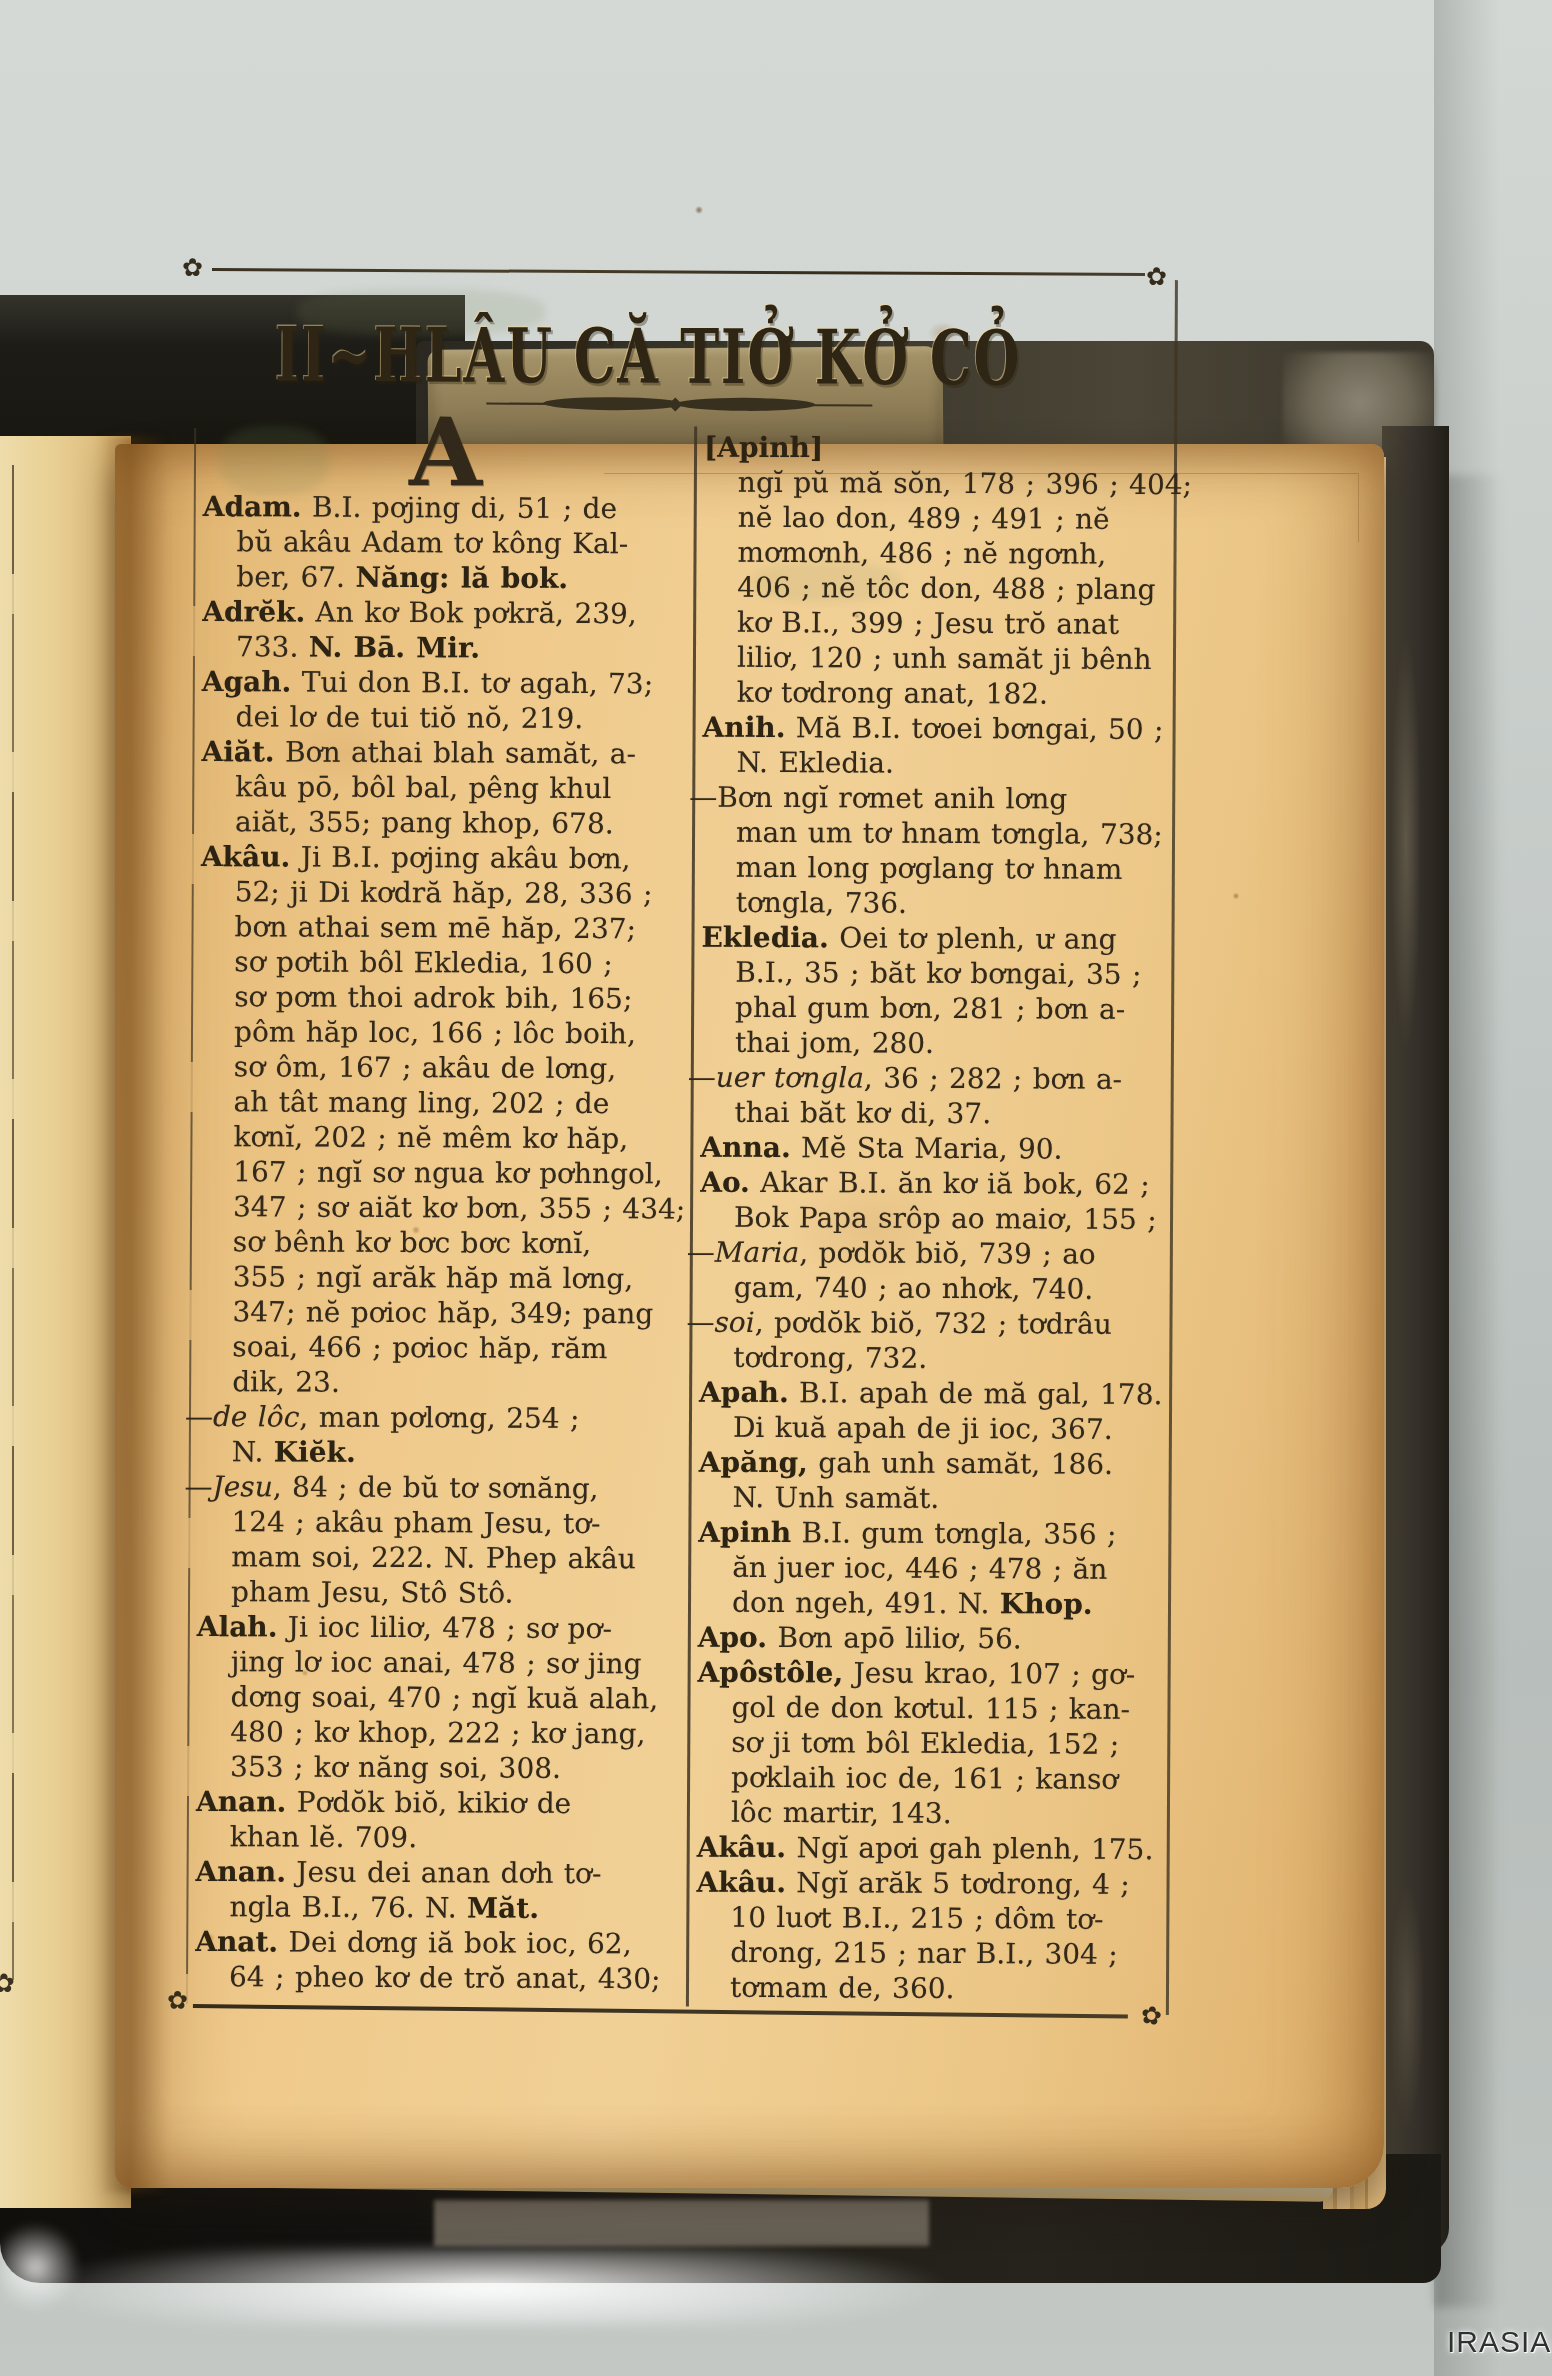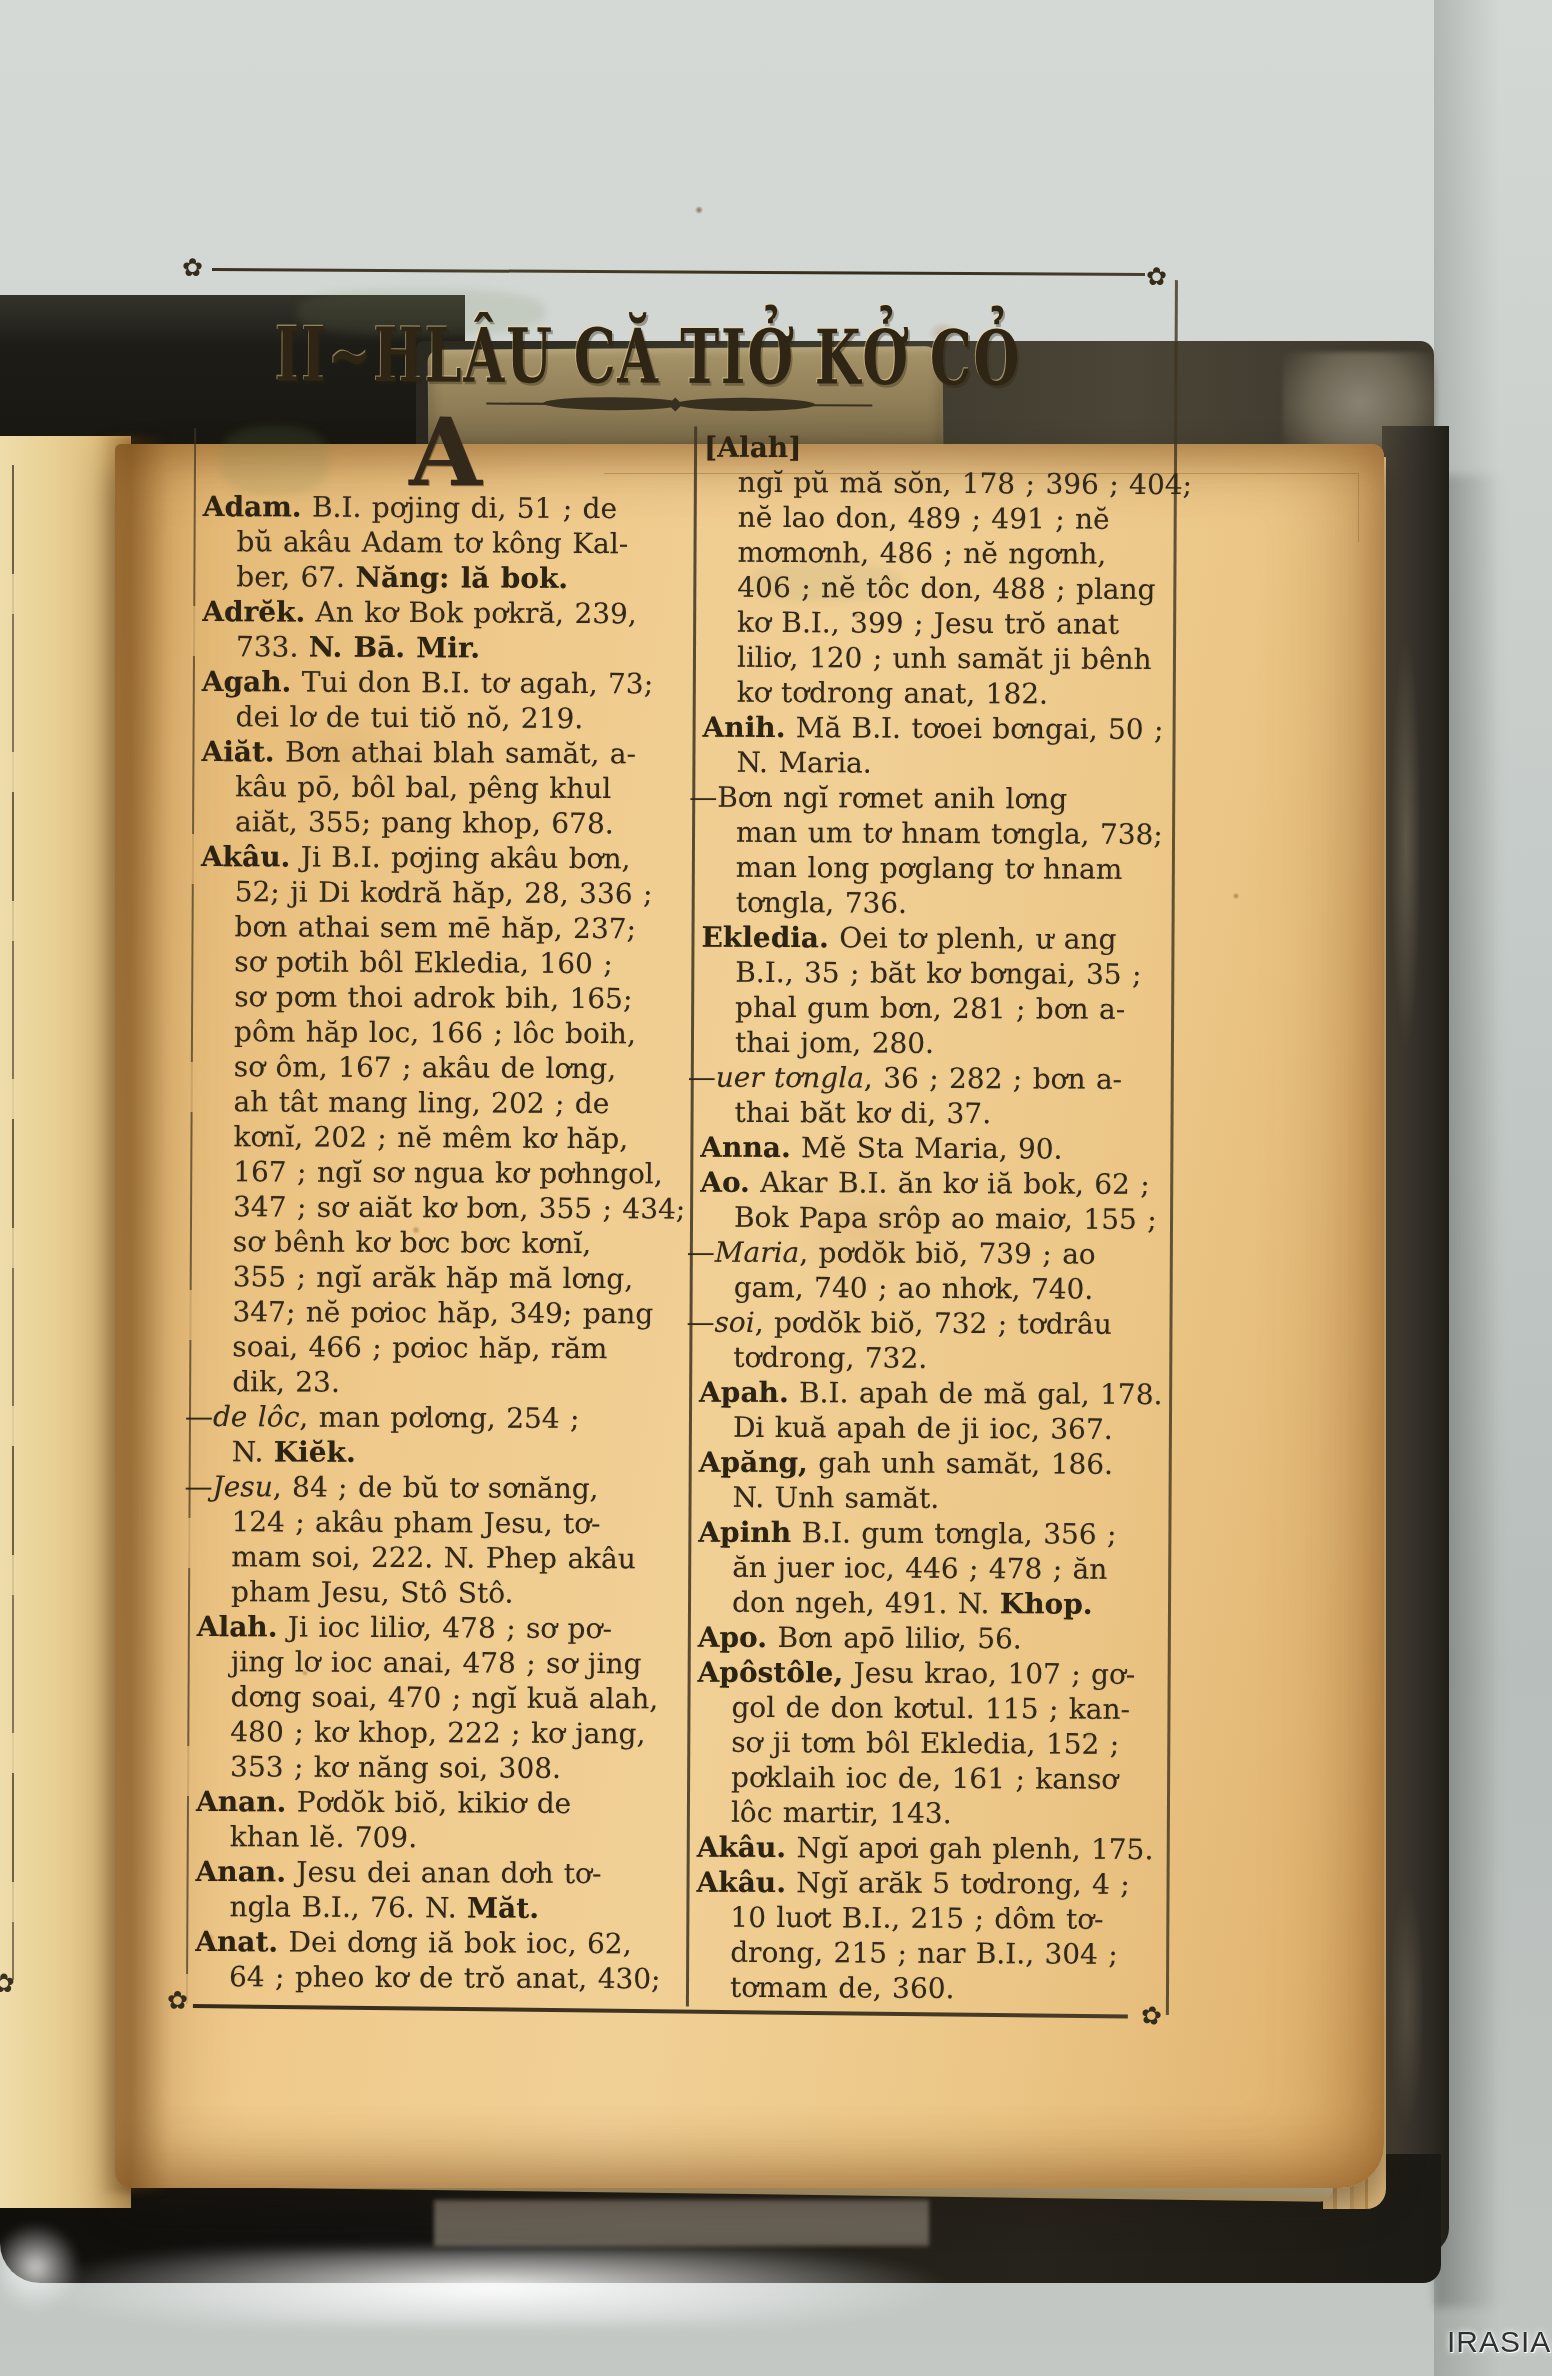--- a/index.html
+++ b/index.html
@@ -214,30 +214,30 @@
         <div class="tline ind1"><span class="sg-p">480 ; kơ khop, 222 ; kơ jang,</span></div>
         <div class="tline ind1"><span class="sg-p">353 ; kơ năng soi, 308.</span></div>
         <div class="tline ind0"><span class="sg-b">Anan.</span><span class="sg-p"> Pơdŏk biŏ, kikiơ de</span></div>
         <div class="tline ind1"><span class="sg-p">khan lĕ. 709.</span></div>
         <div class="tline ind0"><span class="sg-b">Anan.</span><span class="sg-p"> Jesu dei anan dơh tơ-</span></div>
         <div class="tline ind1"><span class="sg-p">ngla B.I., 76. N. </span><span class="sg-b">Măt.</span></div>
         <div class="tline ind0"><span class="sg-b">Anat.</span><span class="sg-p"> Dei dơng iă bok ioc, 62,</span></div>
         <div class="tline ind1"><span class="sg-p">64 ; pheo kơ de trŏ anat, 430;</span></div>
       </div>
     <div class="col col-right">
-        <div class="tline ind0"><span class="sg-b">[Alah]</span></div>
+        <div class="tline ind0"><span class="sg-b">[Apinh]</span></div>
         <div class="tline ind1"><span class="sg-p">ngĭ pŭ mă sŏn, 178 ; 396 ; 404;</span></div>
         <div class="tline ind1"><span class="sg-p">nĕ lao don, 489 ; 491 ; nĕ</span></div>
         <div class="tline ind1"><span class="sg-p">mơmơnh, 486 ; nĕ ngơnh,</span></div>
         <div class="tline ind1"><span class="sg-p">406 ; nĕ tôc don, 488 ; plang</span></div>
         <div class="tline ind1"><span class="sg-p">kơ B.I., 399 ; Jesu trŏ anat</span></div>
         <div class="tline ind1"><span class="sg-p">liliơ, 120 ; unh samăt ji bênh</span></div>
         <div class="tline ind1"><span class="sg-p">kơ tơdrong anat, 182.</span></div>
         <div class="tline ind0"><span class="sg-b">Anih.</span><span class="sg-p"> Mă B.I. tơoei bơngai, 50 ;</span></div>
-        <div class="tline ind1"><span class="sg-p">N. Maria.</span></div>
+        <div class="tline ind1"><span class="sg-p">N. Ekledia.</span></div>
         <div class="tline ind0 dash"><span class="sg-p">—Bơn ngĭ rơmet anih lơng</span></div>
         <div class="tline ind1"><span class="sg-p">man um tơ hnam tơngla, 738;</span></div>
         <div class="tline ind1"><span class="sg-p">man long pơglang tơ hnam</span></div>
         <div class="tline ind1"><span class="sg-p">tơngla, 736.</span></div>
         <div class="tline ind0"><span class="sg-b">Ekledia.</span><span class="sg-p"> Oei tơ plenh, ư ang</span></div>
         <div class="tline ind1"><span class="sg-p">B.I., 35 ; băt kơ bơngai, 35 ;</span></div>
         <div class="tline ind1"><span class="sg-p">phal gum bơn, 281 ; bơn a-</span></div>
         <div class="tline ind1"><span class="sg-p">thai jom, 280.</span></div>
         <div class="tline ind0 dash"><span class="sg-p">—</span><span class="sg-i">uer tơngla</span><span class="sg-p">, 36 ; 282 ; bơn a-</span></div>
         <div class="tline ind1"><span class="sg-p">thai băt kơ di, 37.</span></div>

